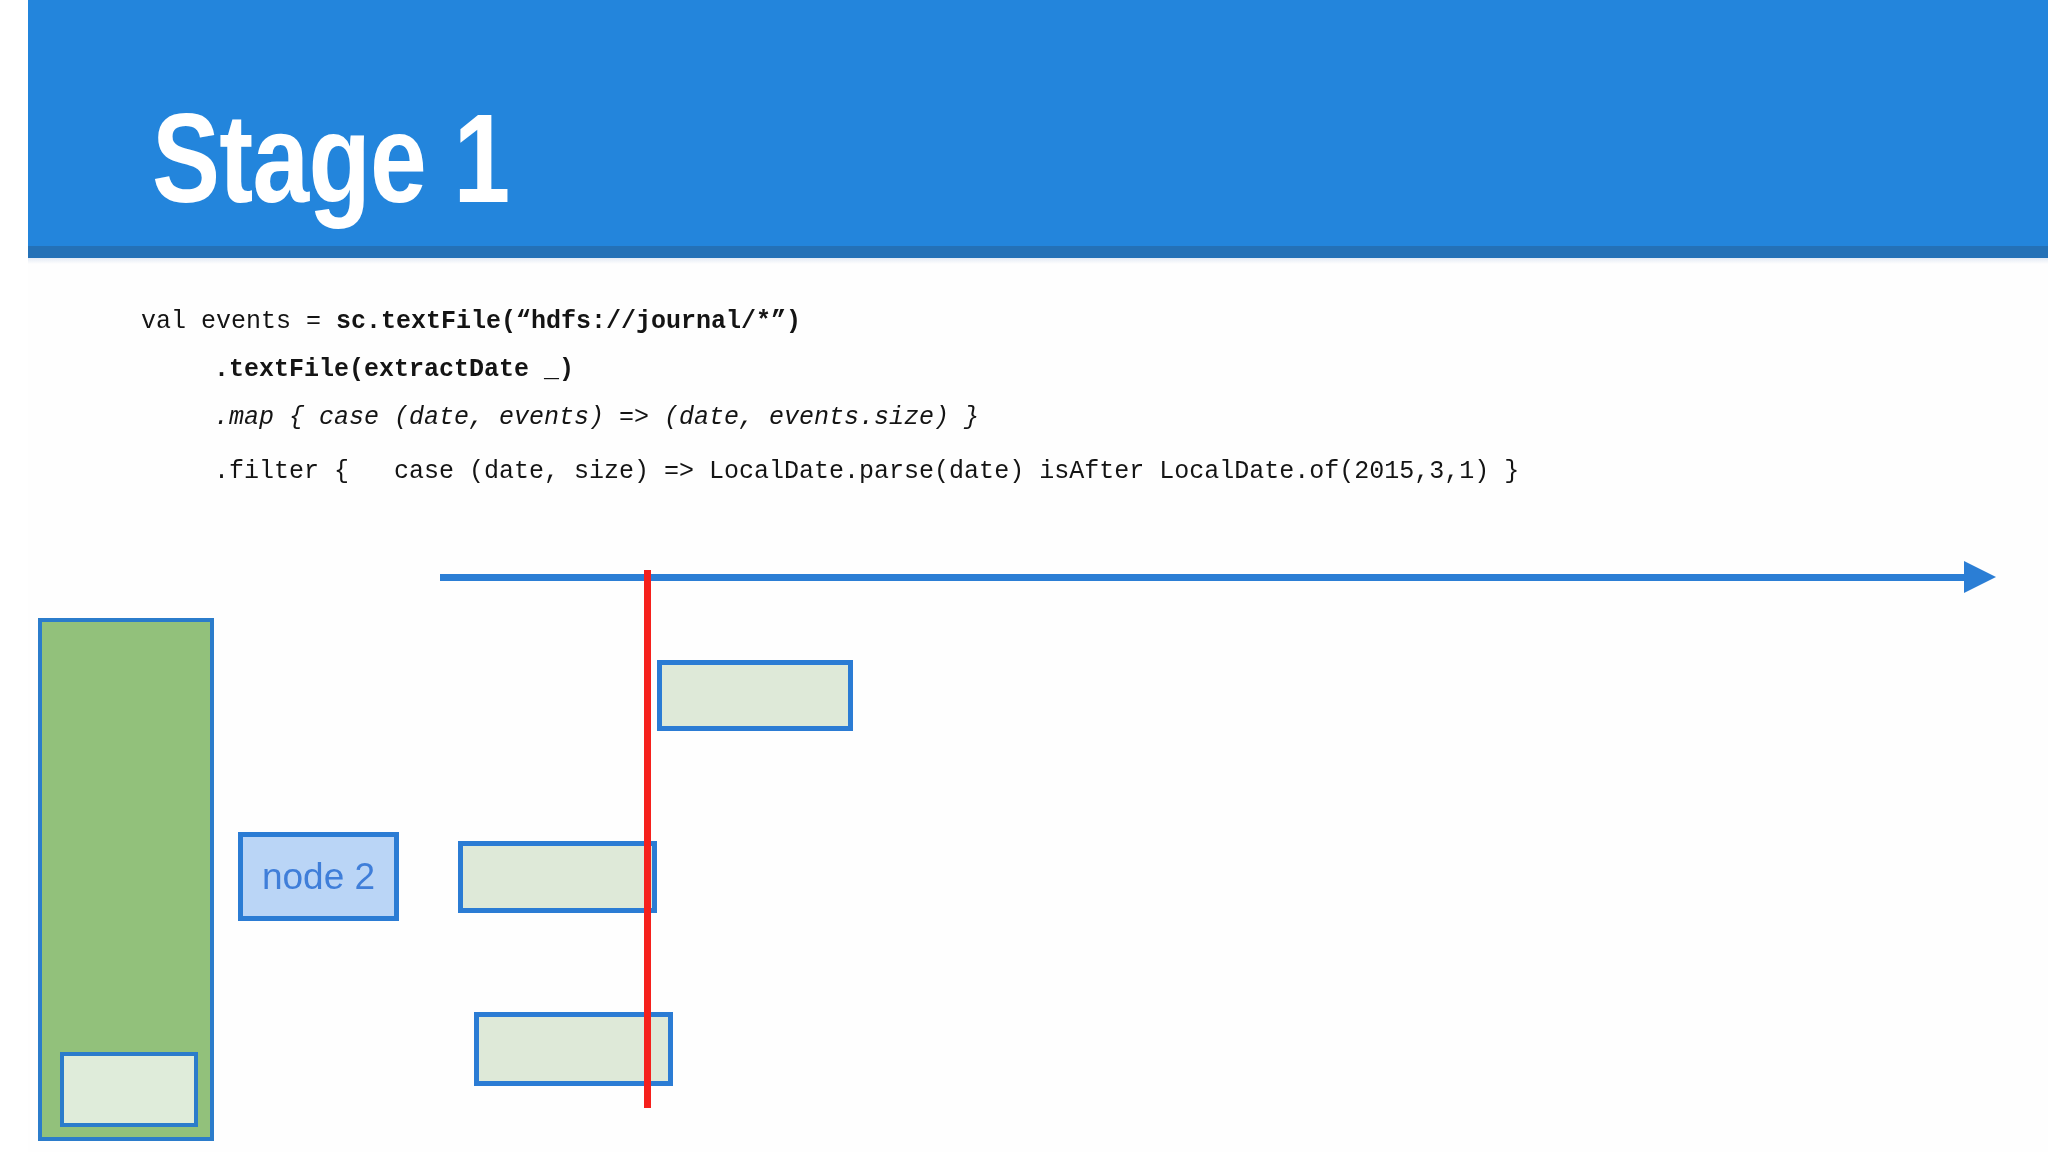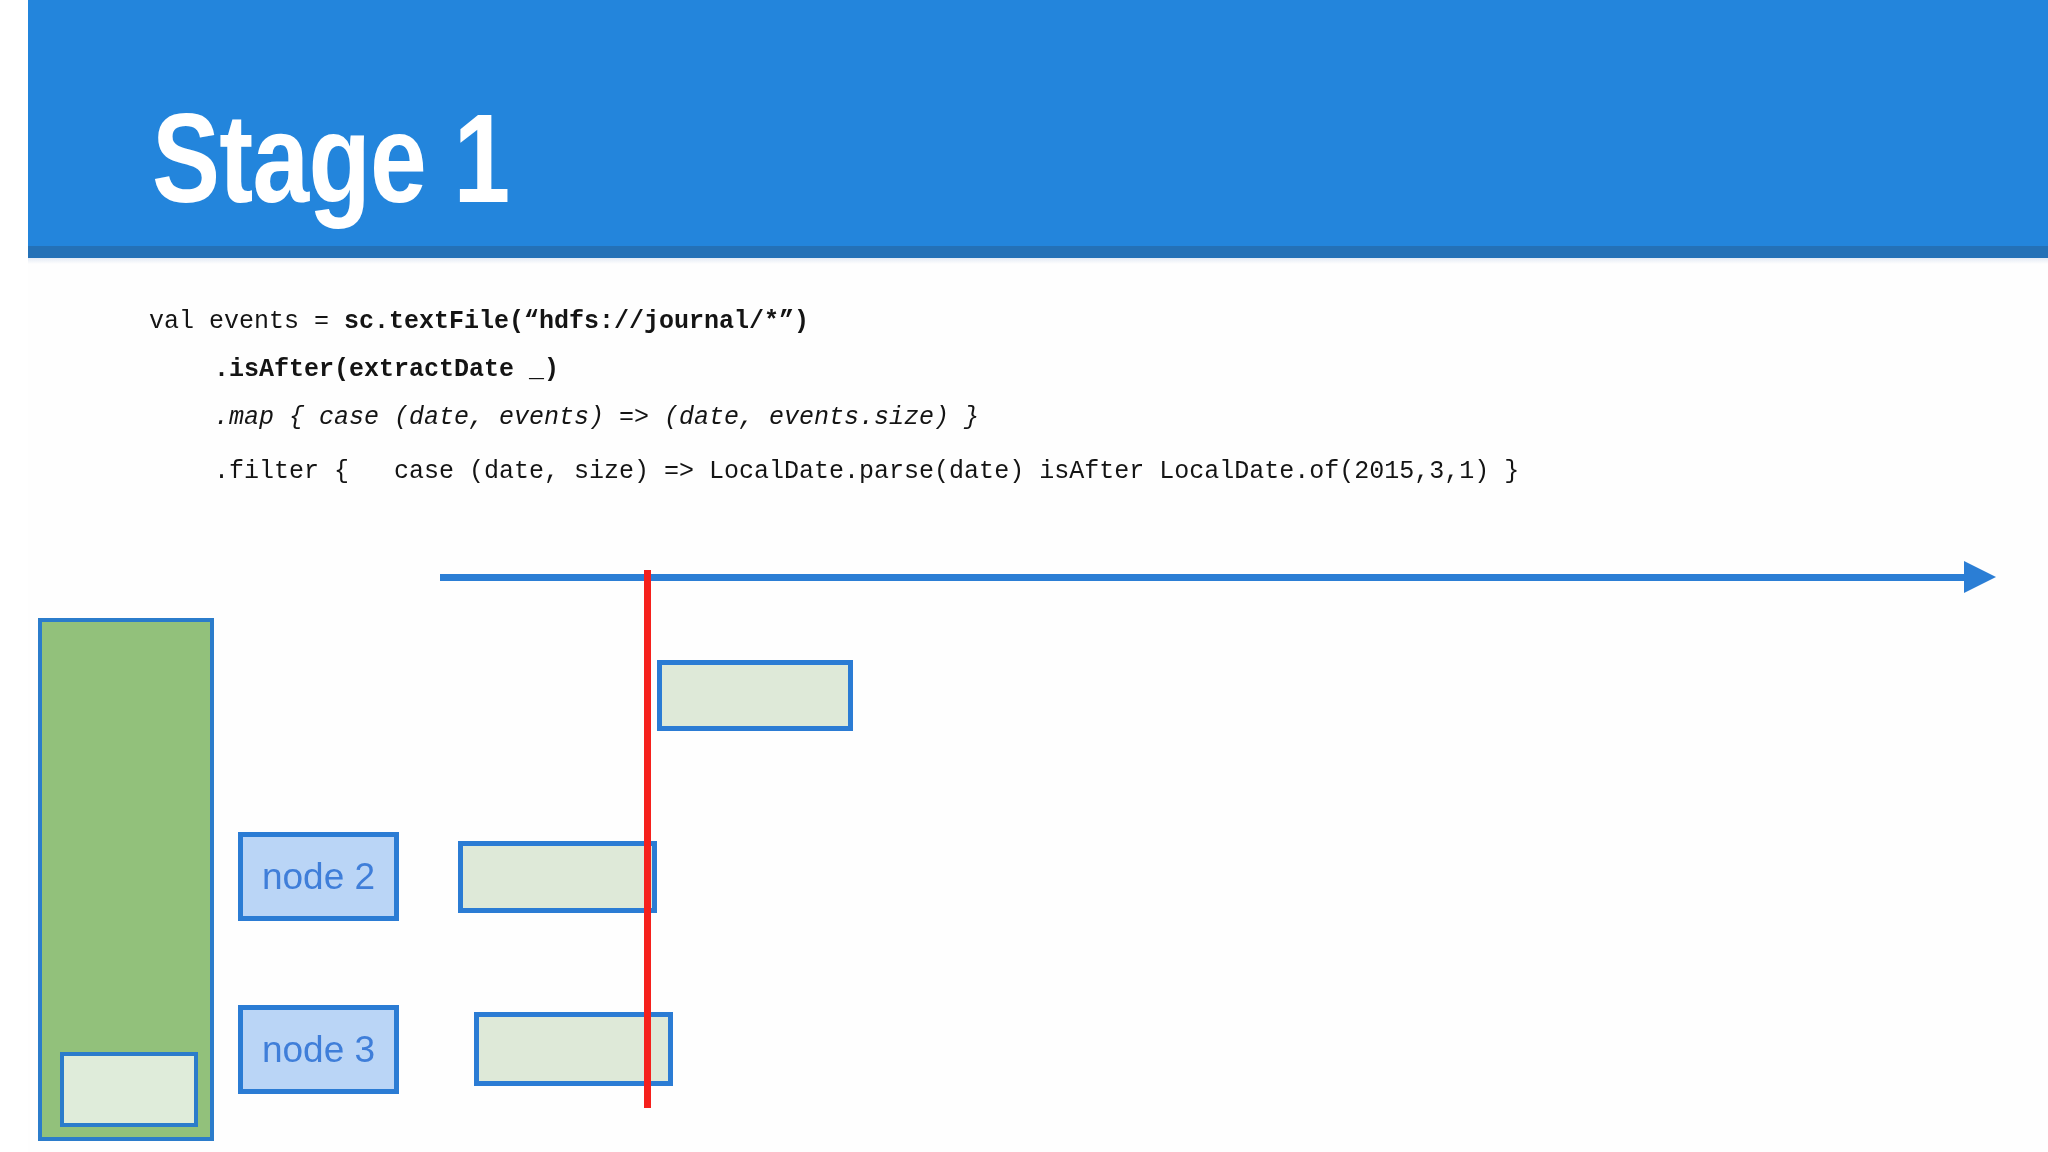--- a/index.html
+++ b/index.html
@@ -57,21 +57,21 @@
   
   .code-line {
     position: absolute;
     font-family: "Liberation Mono", "DejaVu Sans Mono", monospace;
     font-size: 25px;
     line-height: 30px;
     color: #141414;
     white-space: pre;
   }
   .code-line .seg-bold { font-weight: 700; }
-  .code-line-1 { left: 121px; top: 307px; text-align: center; }
+  .code-line-1 { left: 113px; top: 307px; text-align: center; }
   .code-line-2 { left: 186px; top: 355px; }
   .code-line-3 { left: 186px; top: 403px; font-style: italic; }
   .code-line-4 { left: 186px; top: 457px; }
 
   
   .timeline-line {
     position: absolute;
     left: 412px; top: 574px;
     width: 1526px;
     height: 7px;
@@ -155,38 +155,35 @@
 
 <div class="slide">
 
   <div class="header"></div>
   <div class="header-strip"></div>
   <div class="header-glow"></div>
   <h1 class="slide-title">Stage 1</h1>
 
   <div>
     <div class="code-line code-line-1"><span>val events = </span><span class="seg-bold">sc.textFile(“hdfs://journal/*”)</span></div>
-    <div class="code-line code-line-2"><span class="seg-bold">.isAfter(extractDate _)</span></div>
+    <div class="code-line code-line-2"><span class="seg-bold">.textFile(extractDate _)</span></div>
     <div class="code-line code-line-3"><span>.map { case (date, events) =&gt; (date, events.size) }</span></div>
     <div class="code-line code-line-4"><span>.filter {   case (date, size) =&gt; LocalDate.parse(date) isAfter LocalDate.of(2015,3,1) }</span></div>
   </div>
 
   <div class="timeline-line"></div>
   <div class="timeline-arrowhead"></div>
 
   <div class="hdfs-rect">
     <div class="hdfs-inner-rect"></div>
   </div>
 
   <div class="node-box node-box-2">
     <span class="node-label">node 2</span>
   </div>
-  <div class="node-box node-box-3">
-    <span class="node-label">node 3</span>
-  </div>
 
   <div class="task-bar task-bar-1"></div>
   <div class="task-bar task-bar-2"></div>
   <div class="task-bar task-bar-3"></div>
 
   <div class="cutoff-line"></div>
 
 </div>
 
 </body></html>

